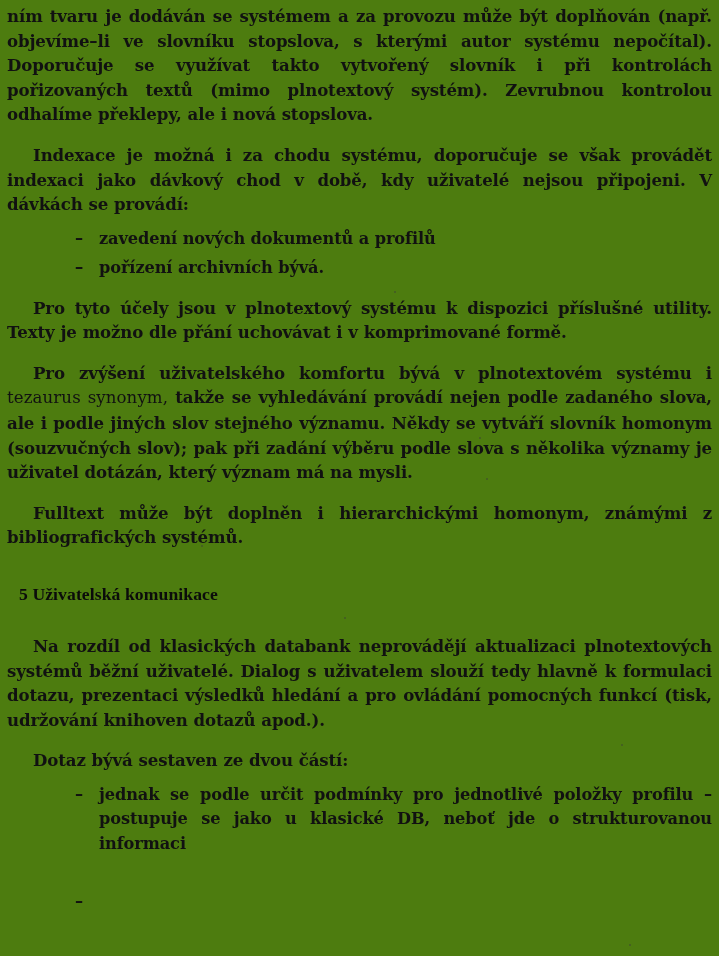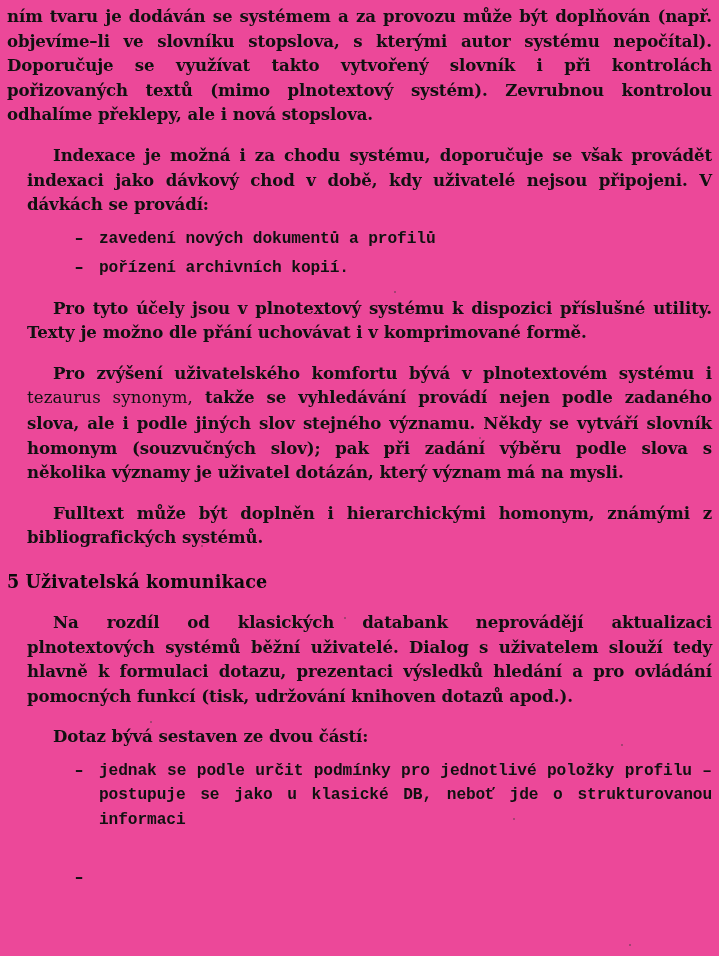--- a/index.html
+++ b/index.html
@@ -5,21 +5,21 @@
 <style>
   html, body {
     margin: 0;
     padding: 0;
     background: #ffffff;
   }
   .page {
     position: relative;
     width: 719px;
     height: 956px;
-    background: #ec4899;
+    background: #4d7c0f;
     overflow: hidden;
     font-family: "DejaVu Serif", "Liberation Serif", serif;
     color: #0a0a0a;
     -webkit-font-smoothing: none;
   }
   
   .col {
     position: absolute;
     left: 7px;
     right: 7px;
@@ -31,36 +31,37 @@
     font-size: 16.6px;
     line-height: 24.6px;
     text-align: justify;
     text-justify: inter-word;
     margin: 0;
     font-weight: 700;
     letter-spacing: -0.12px;
     word-spacing: 0.2px;
     color: #111111;
   }
-  .para.indent { text-indent: 26px; margin-left: 20px; }
+  .para.indent { text-indent: 26px; }
   .para.lead   { text-indent: 0; }
 
   
   .gap-sm { height: 10px; }
   .gap-md { height: 16px; }
   .gap-lg { height: 20px; }
 
   
   .heading {
     font-size: 17.6px;
     line-height: 24px;
     font-weight: 700;
-    margin: 0;
+    margin: 12px;
     letter-spacing: 0.1px;
     color: #0b0b0b;
+    font-family: Liberation Serif, serif;
   }
 
   
   ul.dash-list {
     list-style: none;
     margin: 0;
     padding: 0;
   }
   ul.dash-list > li {
     position: relative;
@@ -75,21 +76,21 @@
   }
   ul.dash-list > li .dash {
     position: absolute;
     left: 68px;
     top: 0;
     font-weight: 700;
   }
   ul.dash-list.tight > li { margin-bottom: 5px; }
   ul.dash-list.wide  > li { margin-bottom: 9px; }
 
-  ul.dash-list > li .txt { display: block; font-family: Liberation Mono, monospace; }
+  ul.dash-list > li .txt { display: block; }
 
   
   li .txt { text-align: justify; }
   li .txt:after {
     content: "";
     display: inline-block;
     width: 100%;
   }
   li.noj .txt:after { display: none; }
 
@@ -134,21 +135,21 @@
     <ul class="dash-list tight">
       <li class="noj">
         <span class="dash">–</span>
         <span class="txt">zavedení nových dokumentů a profilů</span>
       </li>
       <li class="noj">
         <span class="dash">–</span>
       </li>
       <li class="noj">
         <span class="dash">–</span>
-        <span class="txt">pořízení archivních kopií.</span>
+        <span class="txt">pořízení archivních bývá.</span>
       </li>
     </ul>
 
     <div class="gap-sm"></div>
 
     <p class="para indent">Pro tyto účely jsou v plnotextový systému k dispozici příslušné utility. Texty je možno dle přání uchovávat i v komprimované formě.</p>
 
     <div class="gap-md"></div>
 
     <p class="para indent"><span>Pro zvýšení uživatelského komfortu bývá v plnotextovém systému i </span><b class="bold">tezaurus synonym,</b><span> takže se vyhledávání provádí nejen podle zadaného slova, ale i podle jiných slov stejného významu. Někdy se vytváří slovník homonym (souzvučných slov); pak při zadání výběru podle slova s několika významy je uživatel dotázán, který význam má na mysli.</span></p>

